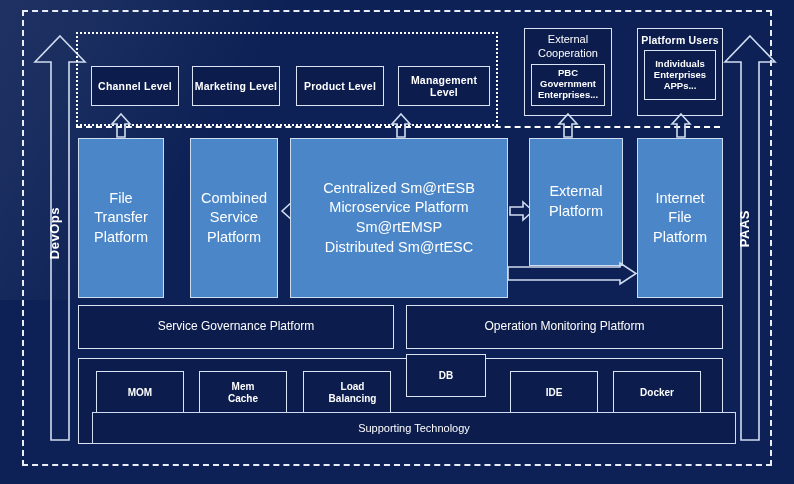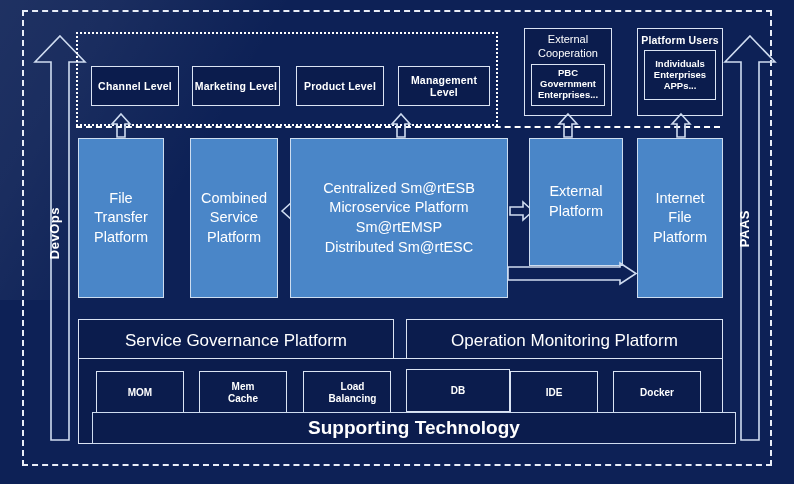--- a/index.html
+++ b/index.html
@@ -29,23 +29,23 @@
   .plat span{display:block;line-height:1.35;font-size:14.5px;}
 
   .levels-dash{position:absolute;left:76px;top:32px;width:422px;height:94px;
                border:2px dotted #ffffff;box-sizing:border-box;}
   .hdash{position:absolute;left:76px;top:126px;width:644px;height:0;
          border-top:2px dashed #ffffff;}
 
   .lvl{font-size:10.5px;font-weight:bold;letter-spacing:.2px;}
   .small-lbl{font-size:9.5px;font-weight:bold;line-height:1.25;}
   .mid-lbl{font-size:13px;}
-  .gov-lbl{font-size:17px;margin-top:14px;}
+  .gov-lbl{font-size:12px;}
   .tech-lbl{font-size:10px;font-weight:bold;}
-  .supp-lbl{font-size:19px;font-weight:bold;}
+  .supp-lbl{font-size:11px;font-weight:normal;}
 
   
   .varrow{position:absolute;}
   .vlabel{position:absolute;font-size:13px;font-weight:bold;
           writing-mode:vertical-rl;transform:rotate(180deg);
           letter-spacing:.5px;white-space:nowrap;}
 
   
   .uparrow{position:absolute;}
 
@@ -191,21 +191,21 @@
     <span>MOM</span>
   </div>
   <div class="card tech-lbl" style="left:199px;top:371px;width:88px;height:43px;flex-direction:column;">
     <span>Mem</span>
     <span>Cache</span>
   </div>
   <div class="card tech-lbl" style="left:303px;top:371px;width:88px;height:43px;flex-direction:column;padding-left:11px;">
     <span>Load</span>
     <span>Balancing</span>
   </div>
-  <div class="card tech-lbl" style="left:406px;top:354px;width:104px;height:43px;flex-direction:column;margin-top:15px;">
+  <div class="card tech-lbl" style="left:406px;top:354px;width:80px;height:43px;flex-direction:column;">
     <span>DB</span>
   </div>
   <div class="card tech-lbl" style="left:510px;top:371px;width:88px;height:43px;flex-direction:column;">
     <span>IDE</span>
   </div>
   <div class="card tech-lbl" style="left:613px;top:371px;width:88px;height:43px;flex-direction:column;">
     <span>Docker</span>
   </div>
 
   <div class="card supp-lbl" style="left:92px;top:412px;width:644px;height:32px;border-color:#cfdcf0;">

